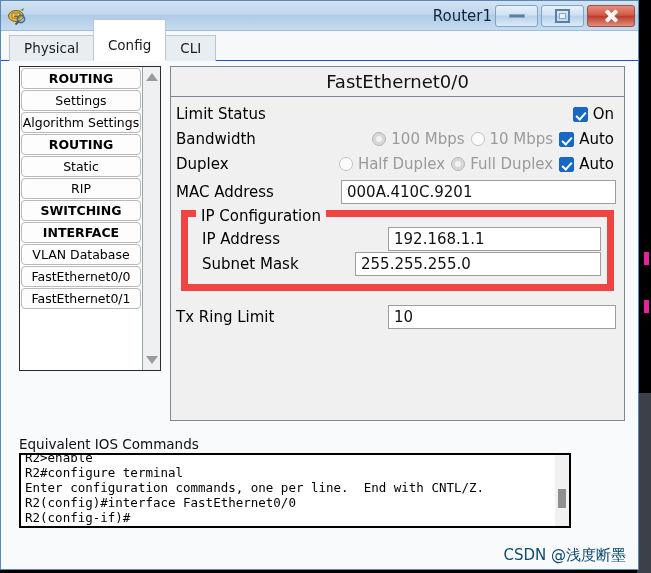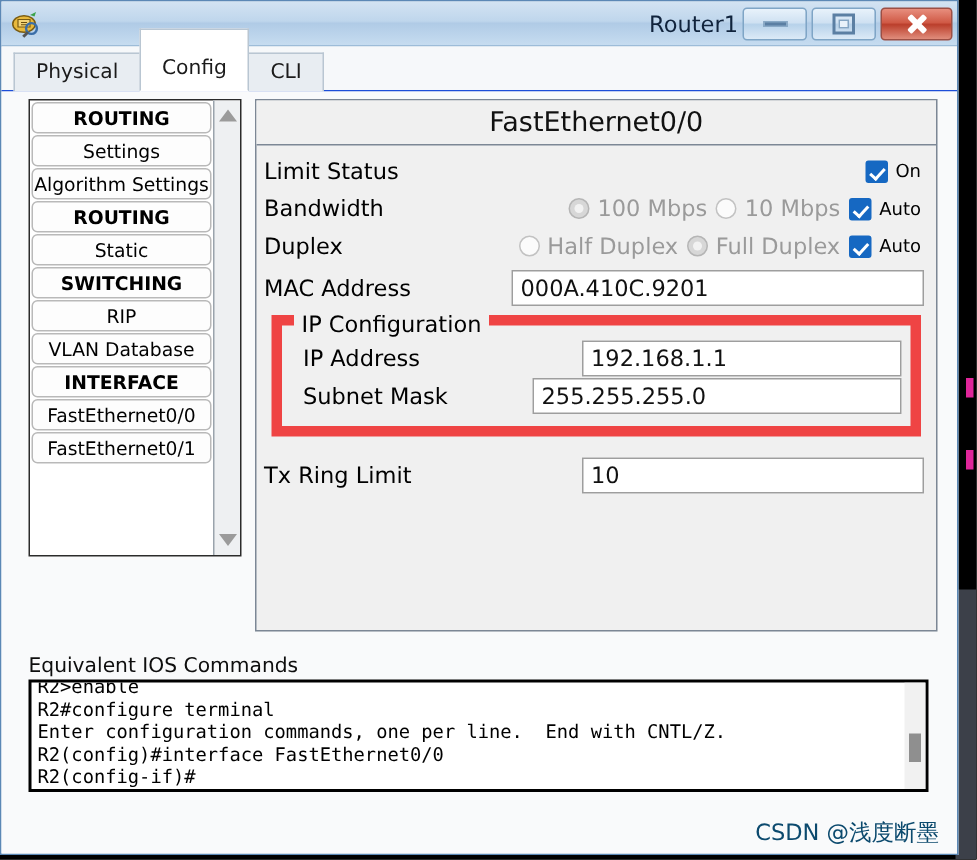--- a/index.html
+++ b/index.html
@@ -266,21 +266,21 @@
   .cbox::after {
     content: "";
     position: absolute;
     left: 4px; top: 2px;
     width: 4px; height: 8px;
     border: solid #ffffff;
     border-width: 0 2px 2px 0;
     transform: rotate(42deg);
   }
   .cbox-label {
-    font-size: 12px;
+    font-size: 15px;
     color: #000000;
     margin-left: 5px;
     margin-right: 2px;
     white-space: nowrap;
   }
 
   
   .radio {
     width: 14px; height: 14px;
     border: 1px solid #c2c2c2;
@@ -347,21 +347,21 @@
   #console-label {
     position: absolute;
     left: 18px; top: 375px;
     font-size: 13.5px;
     color: #0e0e0e;
     font-family: "DejaVu Sans", sans-serif;
   }
   #console {
     position: absolute;
     left: 18px; top: 392px;
-    width: 600px;
+    width: 552px;
     height: 75px;
     border: 2px solid #000000;
     background: #ffffff;
     box-sizing: border-box;
     overflow: hidden;
     display: flex;
   }
   #console-text {
     flex: 1 1 auto;
     padding-left: 4px;
@@ -440,24 +440,24 @@
 
   <div id="content">
 
     <div id="sidebar">
       <div id="sidebar-items">
         <div class="side-item header">ROUTING</div>
         <div class="side-item">Settings</div>
         <div class="side-item">Algorithm Settings</div>
         <div class="side-item header">ROUTING</div>
         <div class="side-item">Static</div>
+        <div class="side-item">RIP</div>
         <div class="side-item header">SWITCHING</div>
-        <div class="side-item">RIP</div>
+        <div class="side-item header">INTERFACE</div>
         <div class="side-item">VLAN Database</div>
-        <div class="side-item header">INTERFACE</div>
         <div class="side-item">FastEthernet0/0</div>
         <div class="side-item">FastEthernet0/1</div>
       </div>
       <div id="sidebar-scroll">
         <div class="sb-arrow" id="sb-arrow-up"></div>
         <div class="sb-arrow" id="sb-arrow-down"></div>
       </div>
     </div>
 
     <div id="panel">

